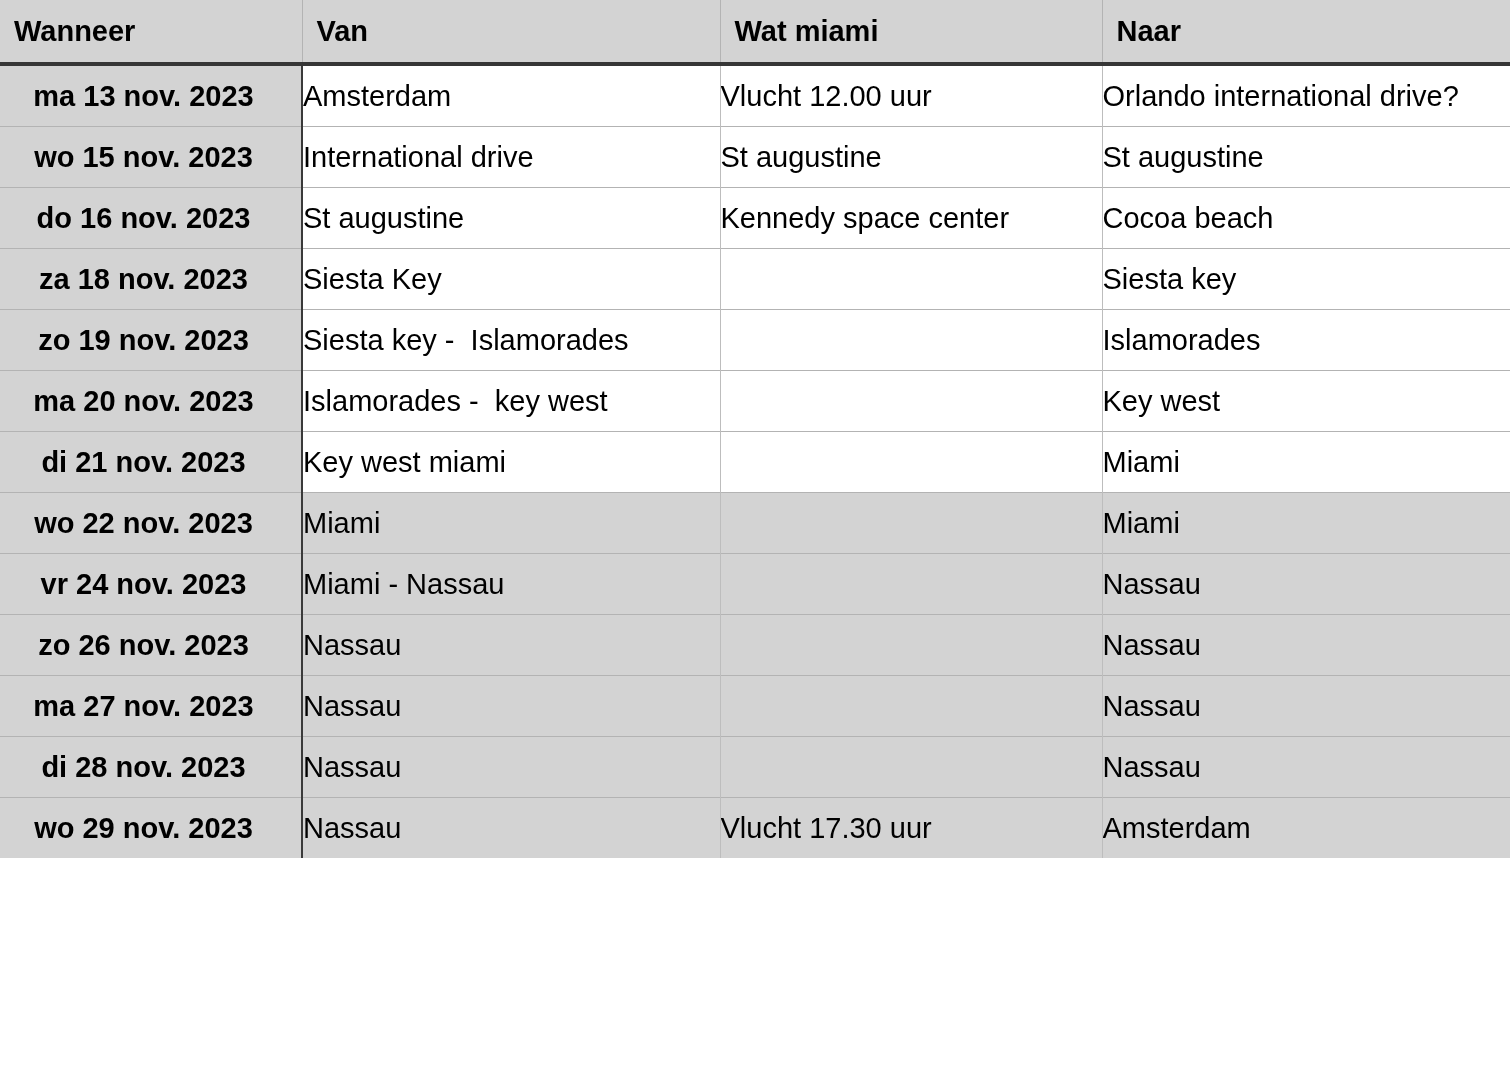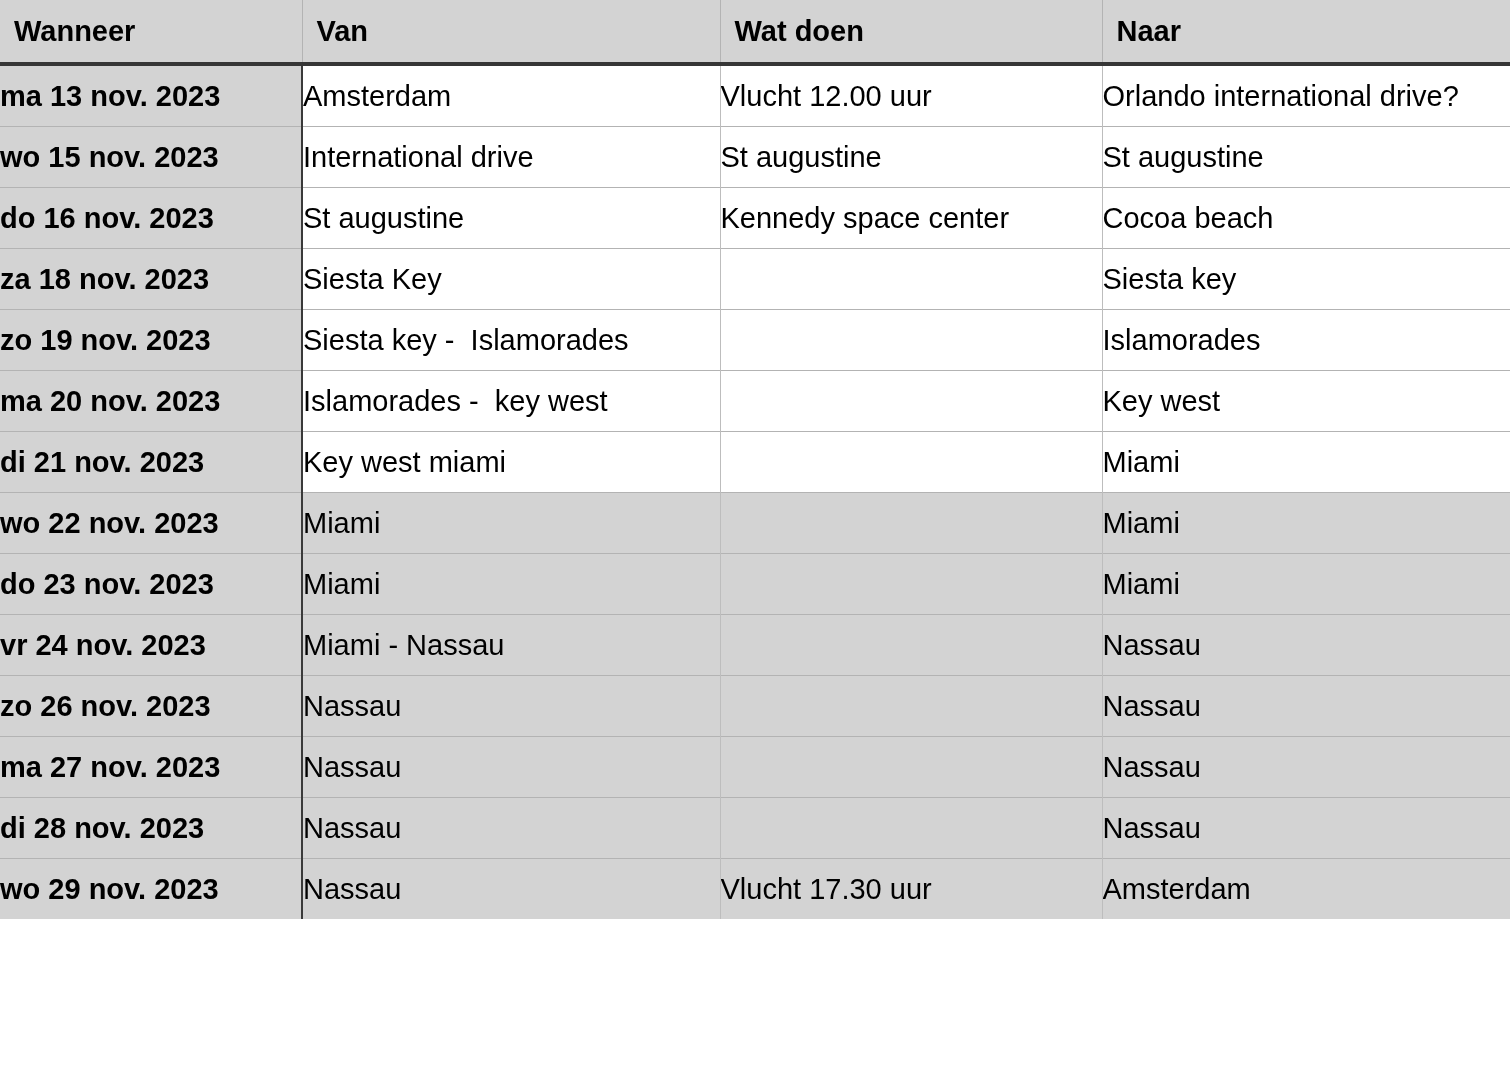--- a/index.html
+++ b/index.html
@@ -50,21 +50,21 @@
   tbody td {
     height: 60px;
     background: #ffffff;
     border-top: 1px solid #b3b3b3;
     border-left: 1px solid #bdbdbd;
   }
   tbody tr:first-child td { border-top: none; }
   tbody td.date {
     background: #d3d3d3;
     font-weight: 700;
-    text-align: left;
+    text-align: center;
     padding-right: 14px;
     border-left: none;
     border-right: 2px solid #3a3a3a;
   }
   tbody td.van, tbody td.wat, tbody td.naar {
     text-align: left;
   }
   tbody td.van { border-left: none; }
   tbody tr.shaded td { background: #d3d3d3; }
 </style>
@@ -76,21 +76,21 @@
     <colgroup>
       <col class="c1">
         <col class="c2">
         <col class="c3">
         <col class="c4">
     </colgroup>
     <thead>
       <tr>
         <th>Wanneer</th>
         <th>Van</th>
-        <th>Wat doen</th>
+        <th>Wat miami</th>
         <th>Naar</th>
       </tr>
     </thead>
     <tbody id="table-body">
         <tr>
           <td class="date">ma 13 nov. 2023</td>
           <td class="van">Amsterdam</td>
           <td class="wat">Vlucht 12.00 uur</td>
           <td class="naar">Orlando international drive?</td>
         </tr>
@@ -130,26 +130,20 @@
           <td class="wat"></td>
           <td class="naar">Miami</td>
         </tr>
         <tr class="shaded">
           <td class="date">wo 22 nov. 2023</td>
           <td class="van">Miami</td>
           <td class="wat"></td>
           <td class="naar">Miami</td>
         </tr>
         <tr class="shaded">
-          <td class="date">do 23 nov. 2023</td>
-          <td class="van">Miami</td>
-          <td class="wat"></td>
-          <td class="naar">Miami</td>
-        </tr>
-        <tr class="shaded">
           <td class="date">vr 24 nov. 2023</td>
           <td class="van">Miami - Nassau</td>
           <td class="wat"></td>
           <td class="naar">Nassau</td>
         </tr>
         <tr class="shaded">
           <td class="date">zo 26 nov. 2023</td>
           <td class="van">Nassau</td>
           <td class="wat"></td>
           <td class="naar">Nassau</td>

